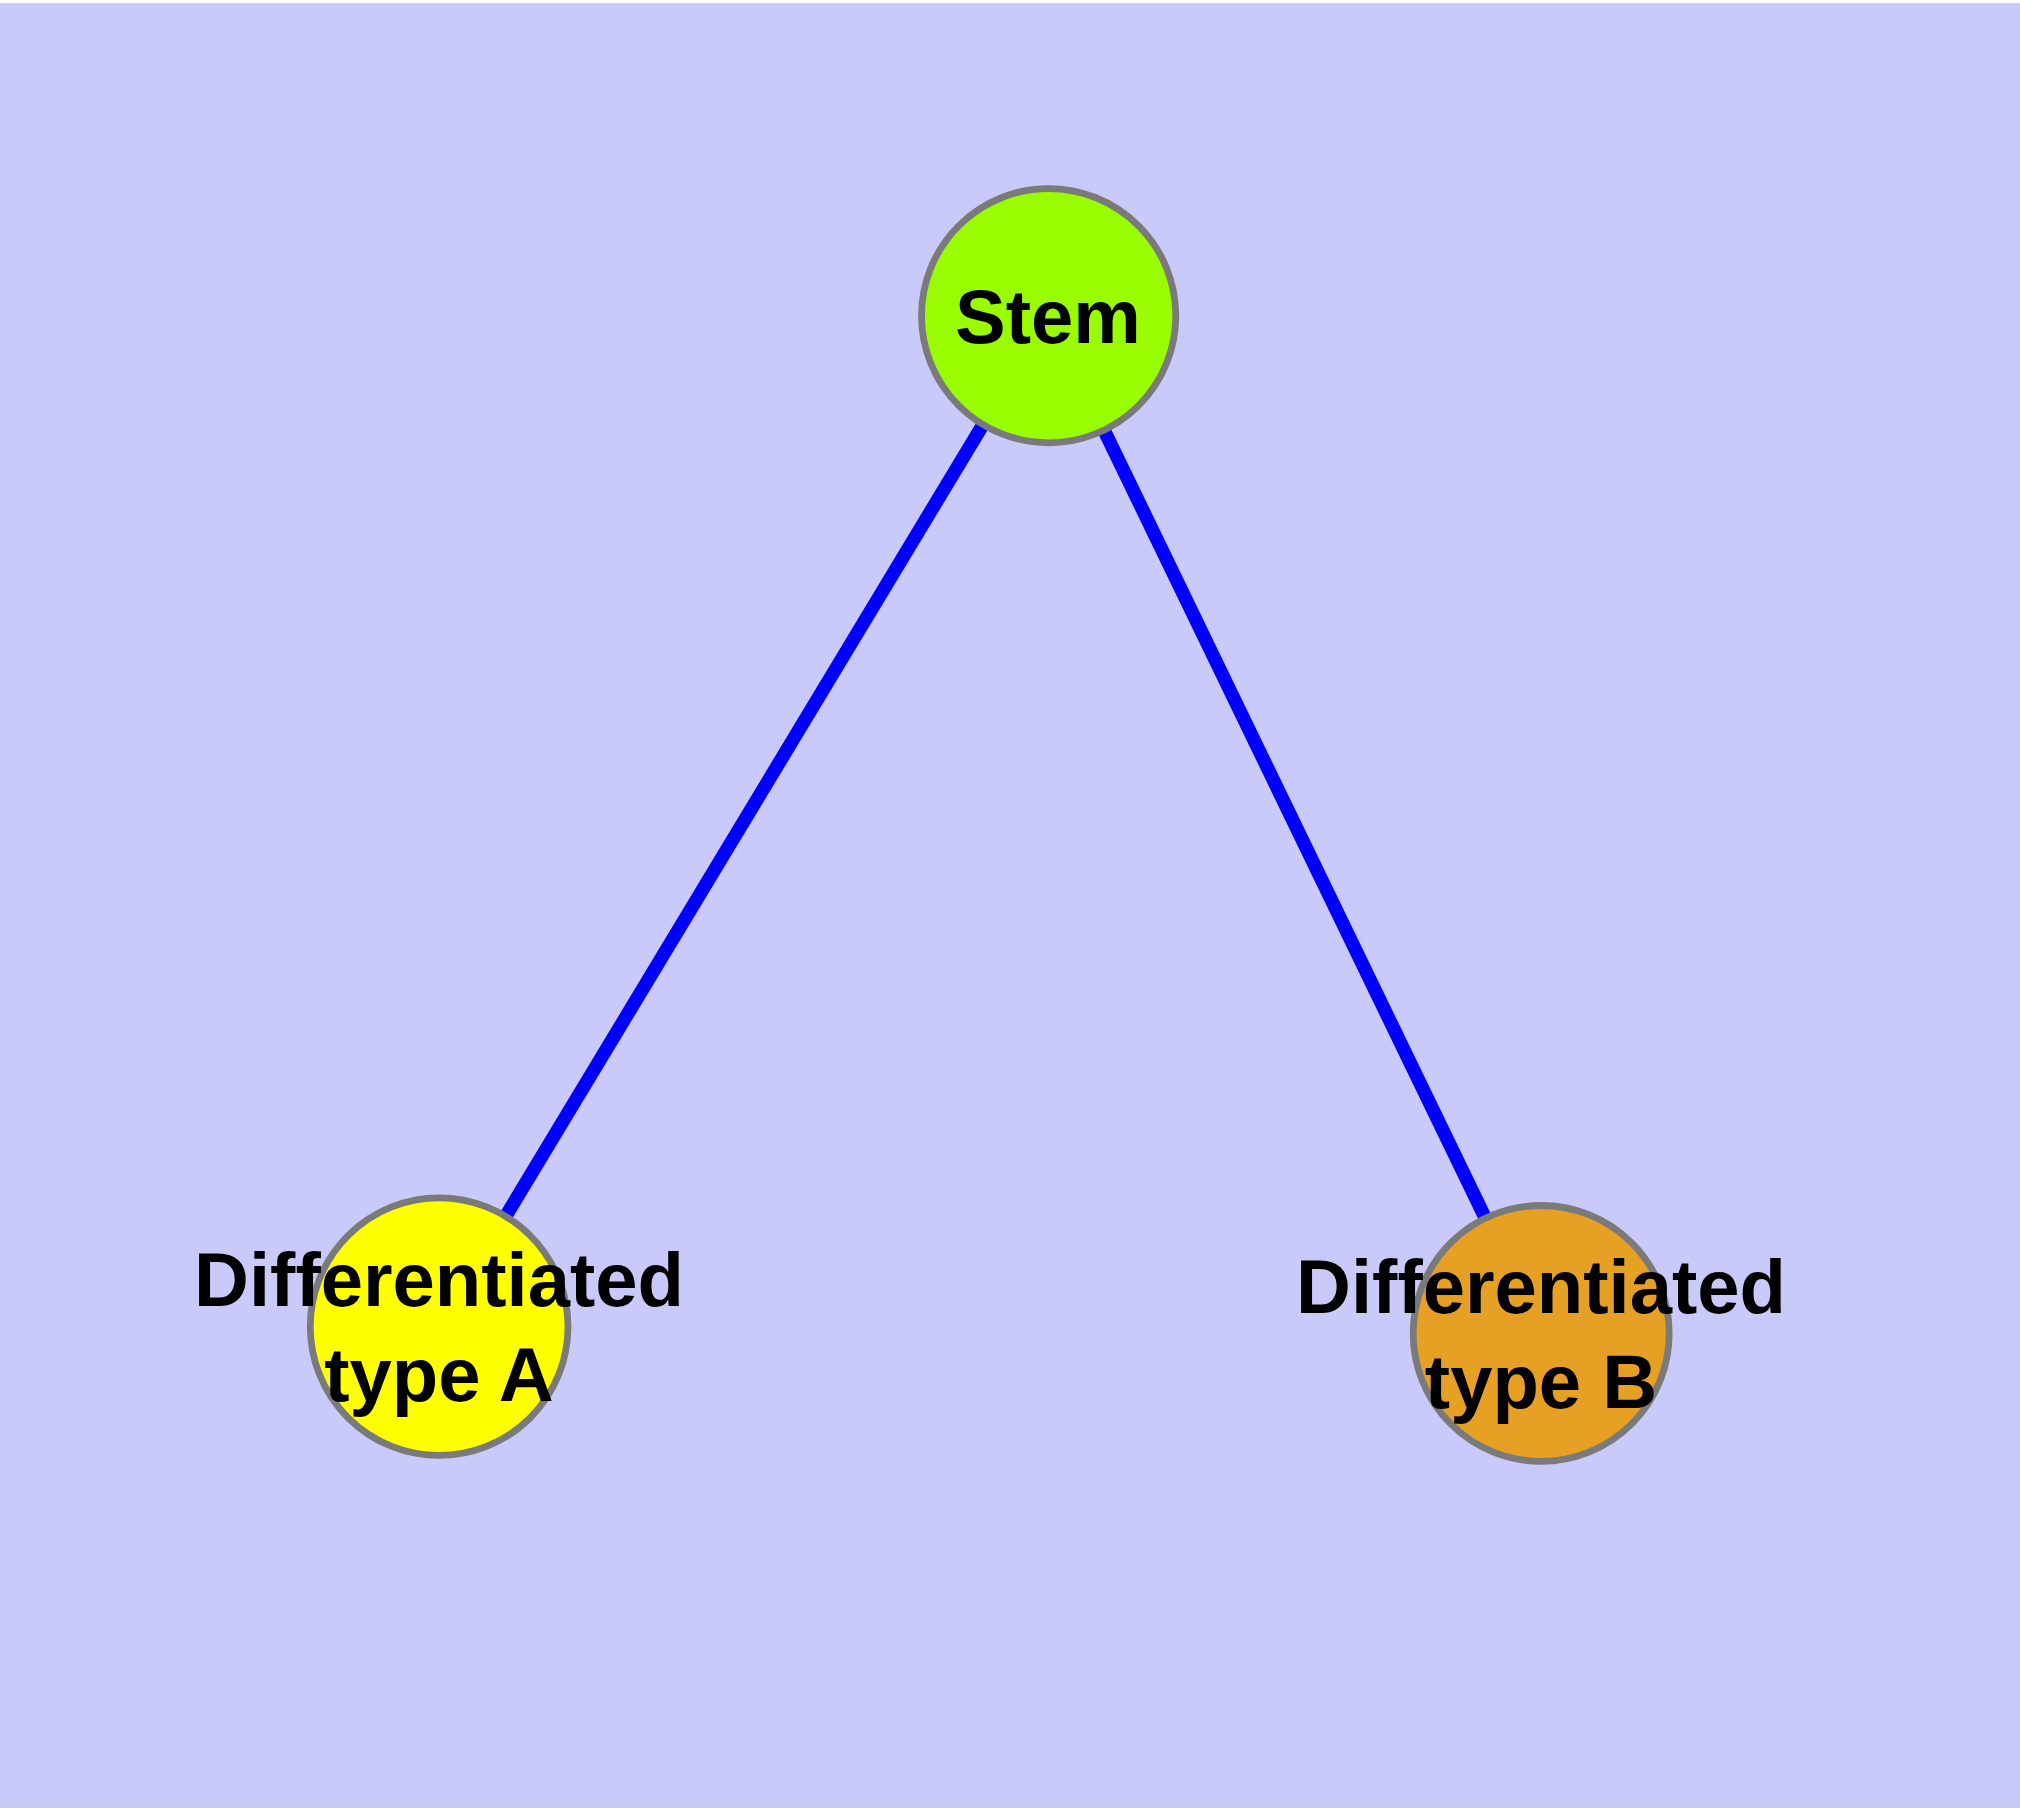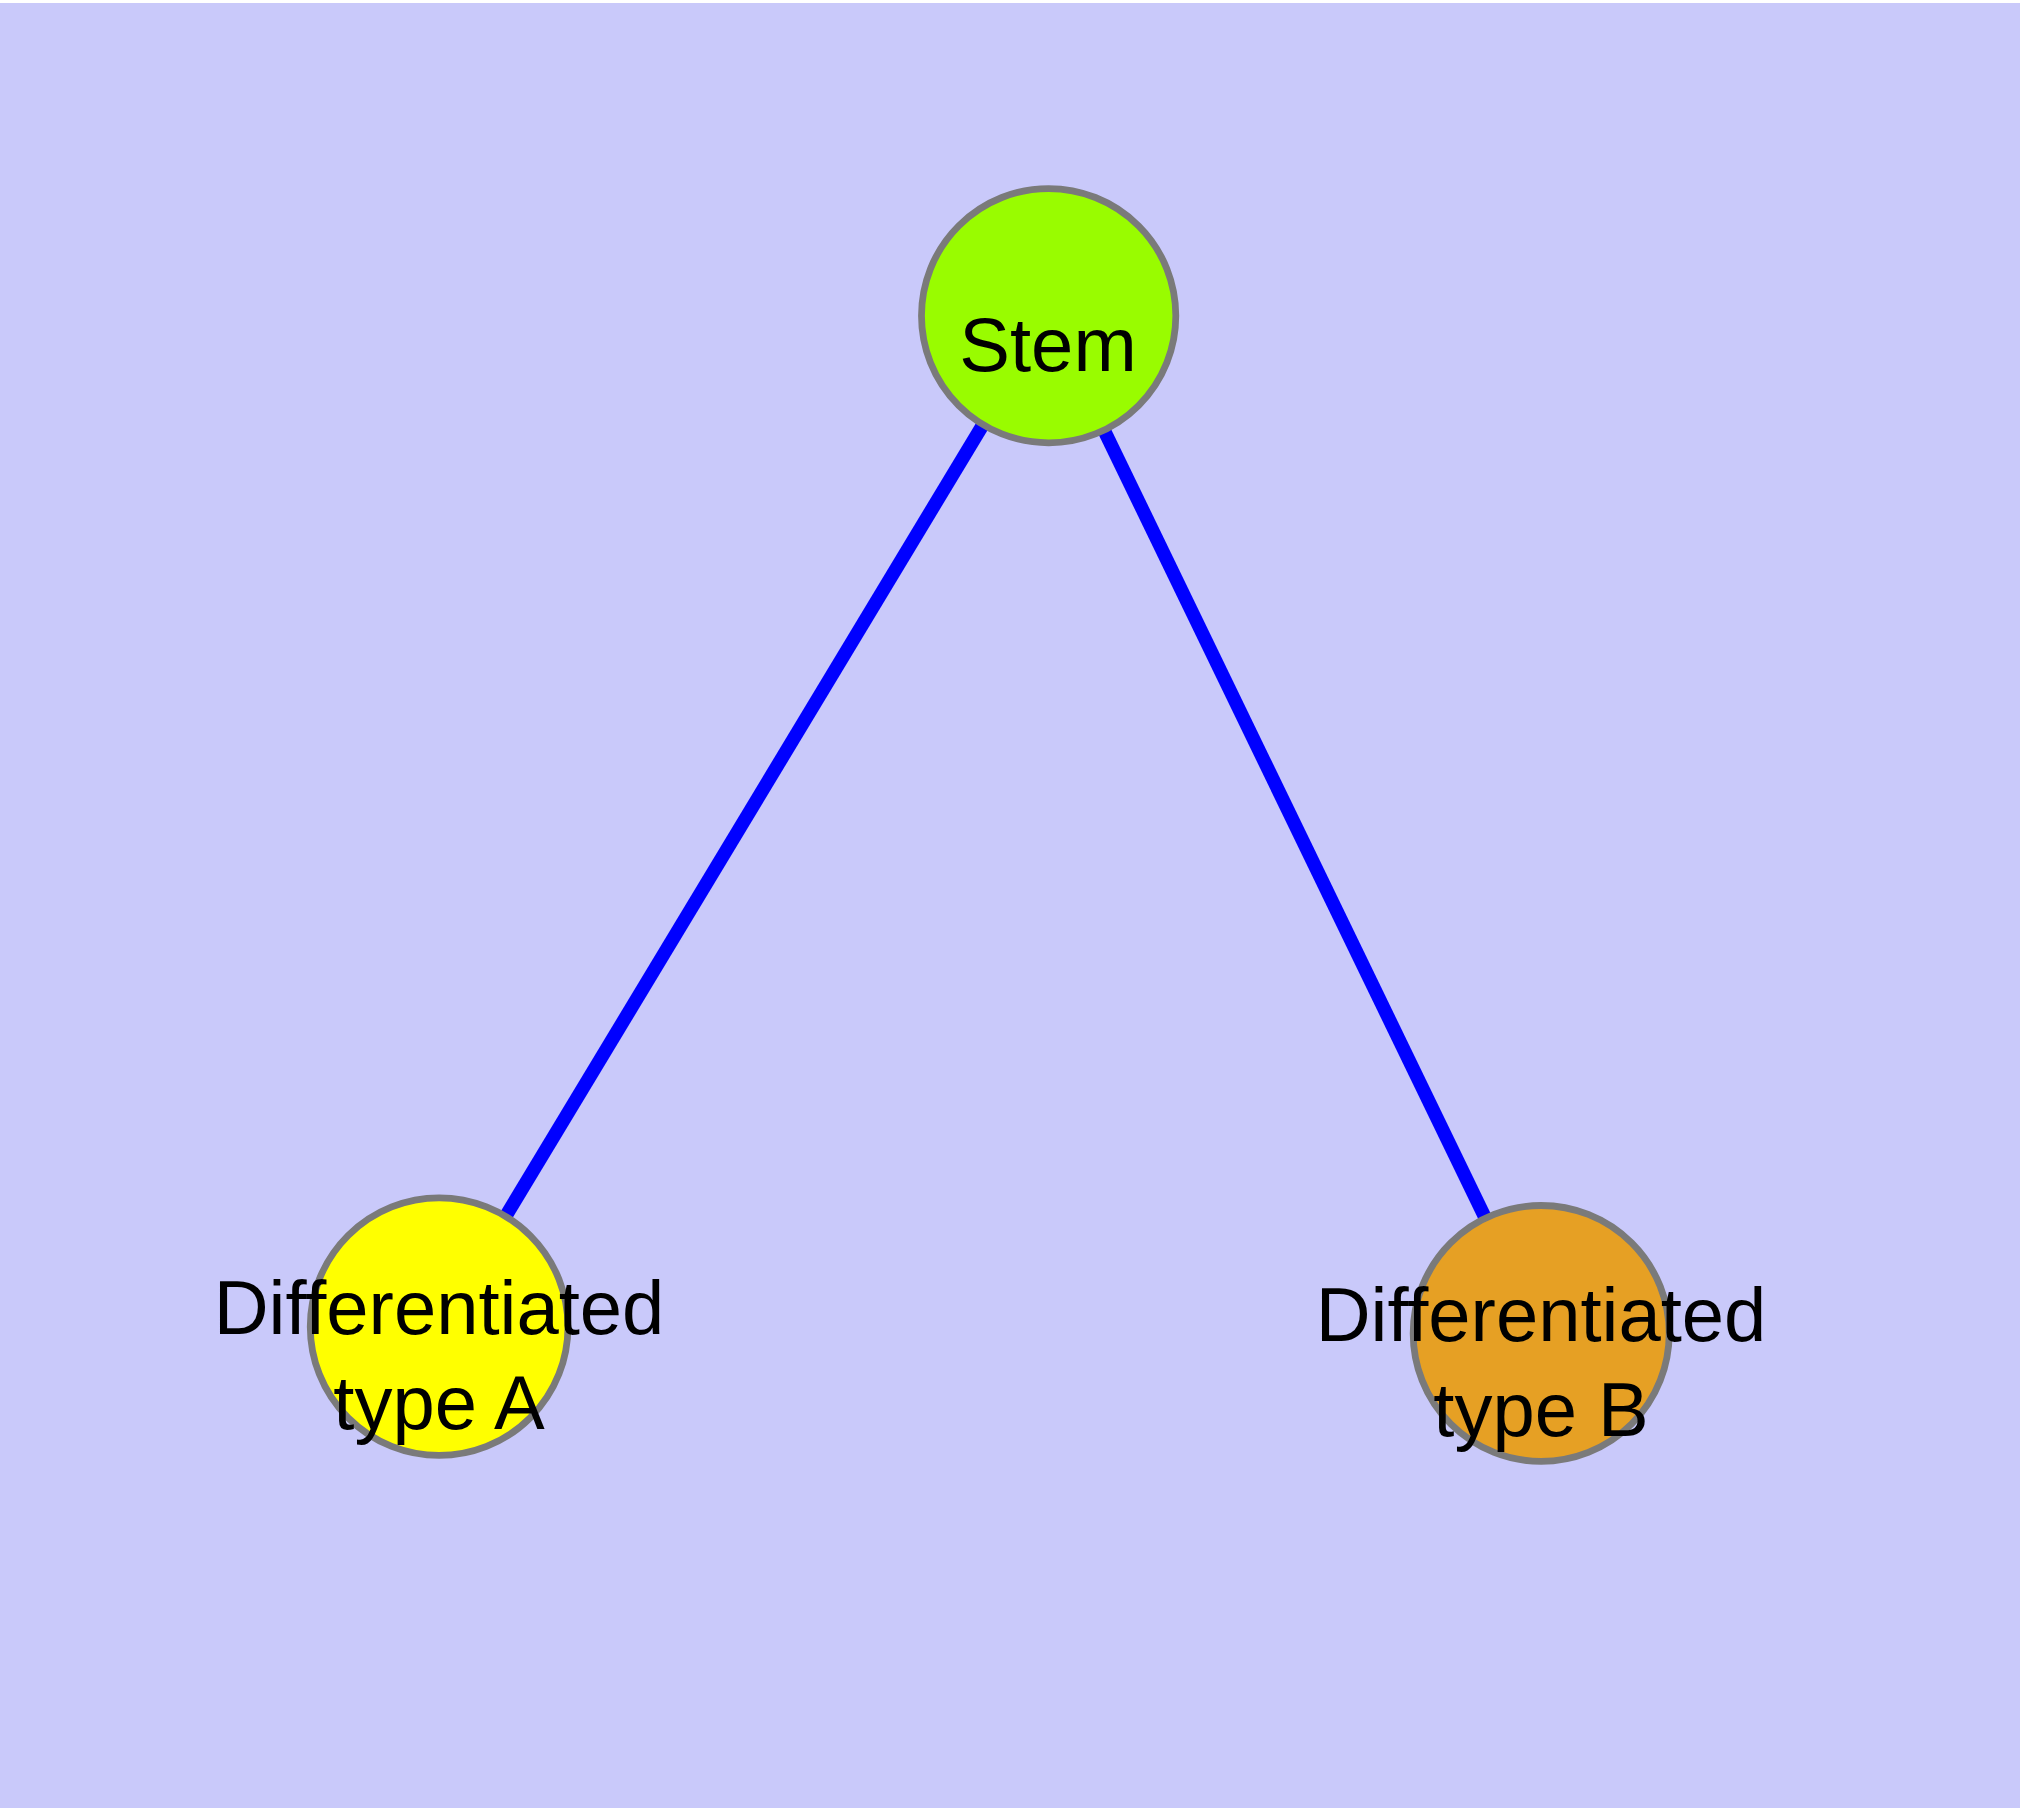--- a/index.html
+++ b/index.html
@@ -39,27 +39,26 @@
   .graph-labels {
     position: absolute;
     left: 0; top: 0;
     width: 100%;
     height: 100%;
     pointer-events: none;
   }
   .node-label {
     position: absolute;
     transform: translate(-50%, -50%);
-    font-weight: normal;
+    font-weight: bold;
     font-size: 76px;
     line-height: 95px;
     text-align: center;
     white-space: pre-line;
     color: #000000;
-    margin-top: 28px;
   }
 </style>
 </head>
 <body>
 
 <div class="plot-frame">
   <div class="graph-canvas" id="graph-canvas" style="background: rgb(201, 201, 250);">
     <svg class="graph-svg" id="graph-svg" viewBox="0 0 2384 2130" preserveAspectRatio="none">
         <line x1="1237" y1="369" x2="518" y2="1562" stroke="#0000FF" stroke-width="16"></line>
         <line x1="1237" y1="369" x2="1818" y2="1570" stroke="#0000FF" stroke-width="16"></line>

